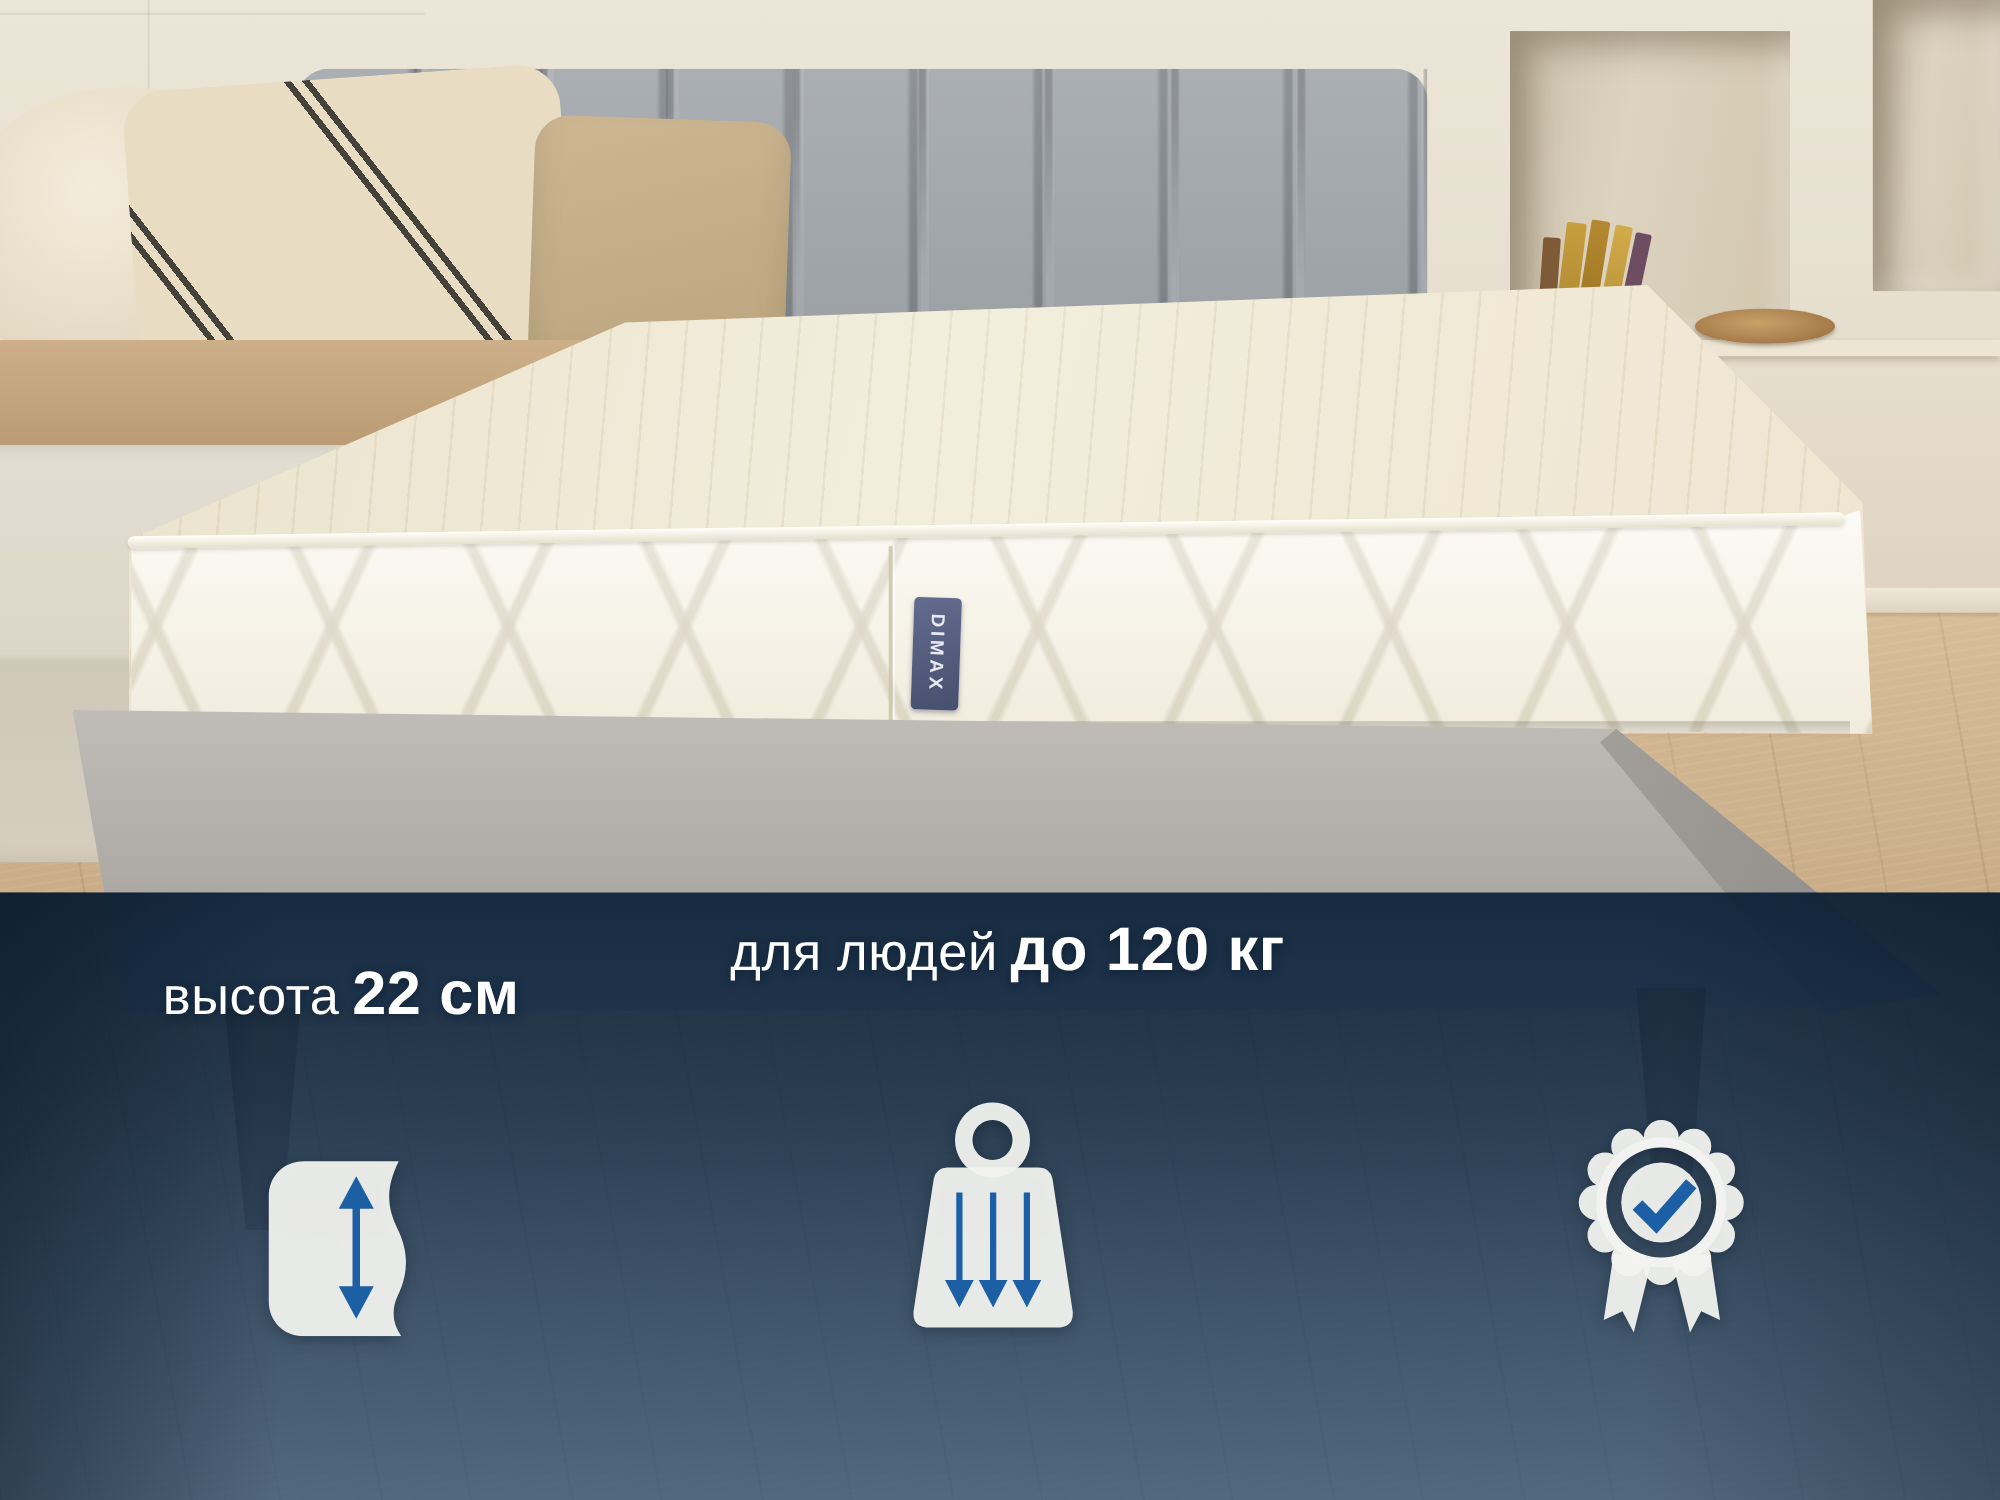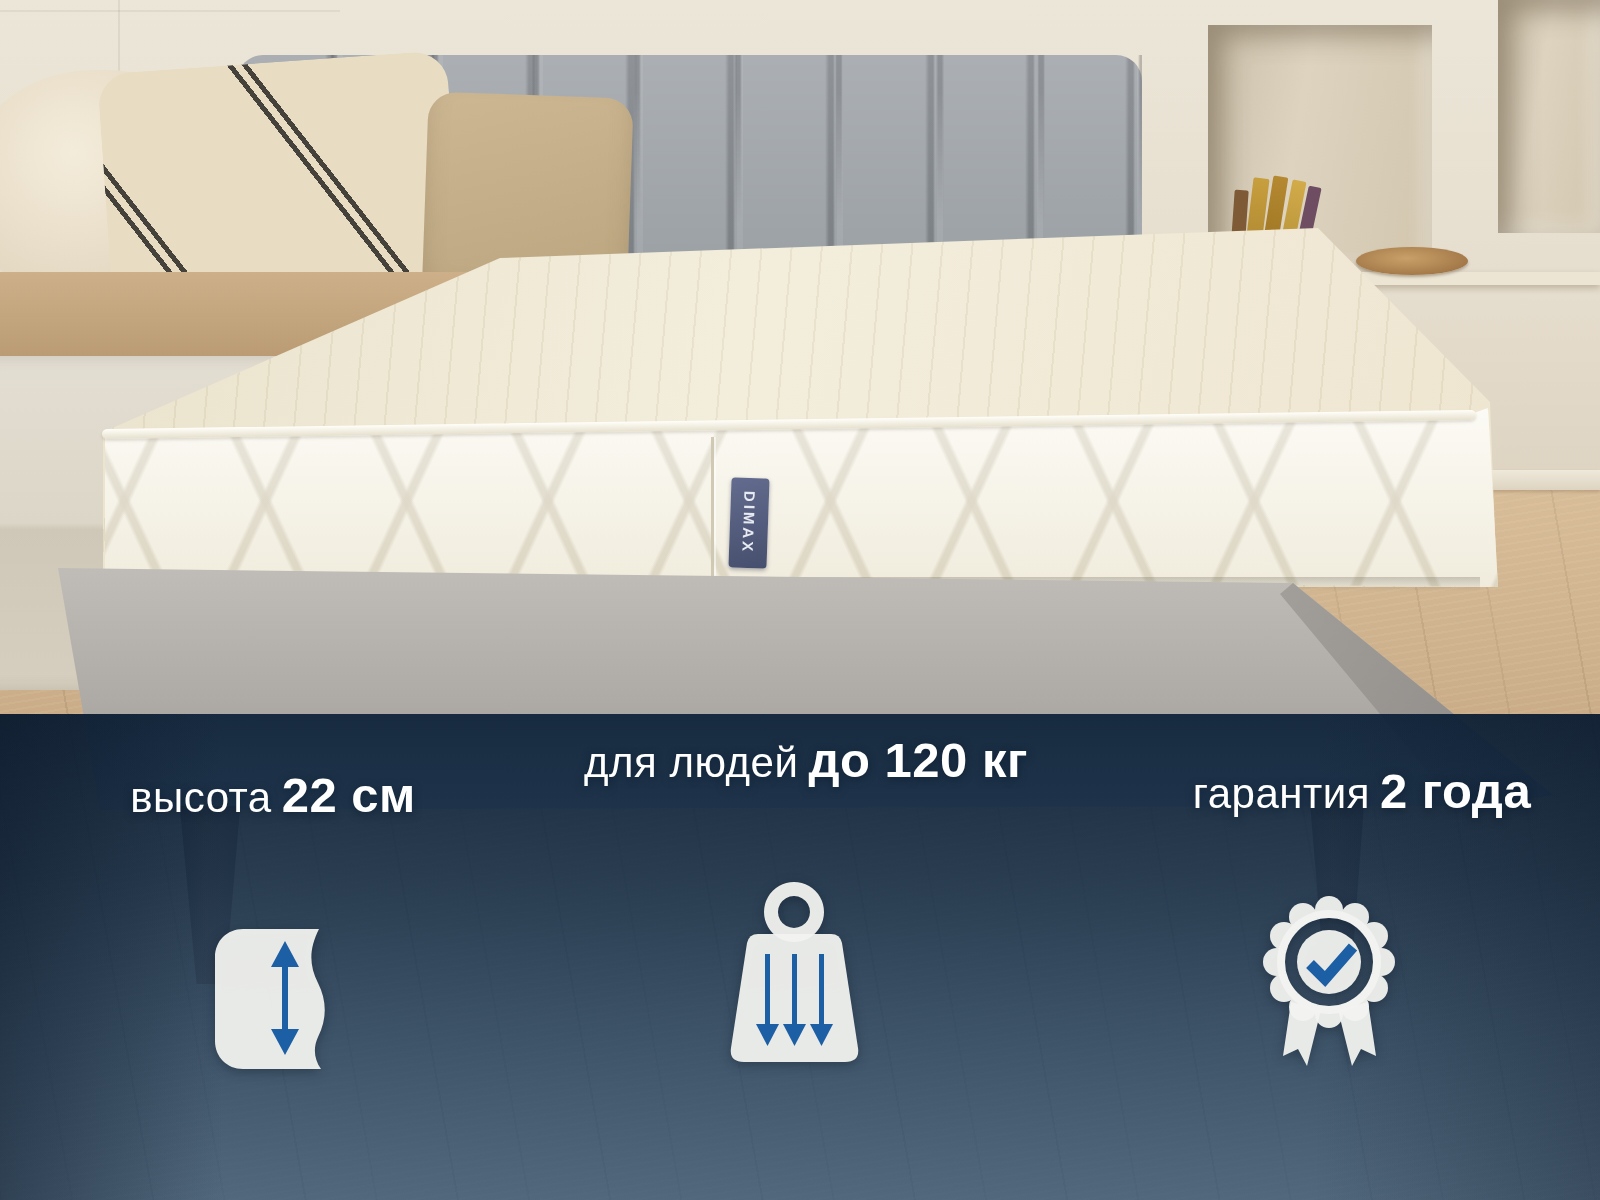--- a/index.html
+++ b/index.html
@@ -158,23 +158,20 @@
 
   <div class="abs overlay-band"></div>
 
   <div class="feature feature-height">
     <span class="lbl">высота</span><b>22 см</b>
   </div>
   <div class="feature feature-comfort">
     <div>
       <span class="lbl">для людей</span><b>до 120 кг</b>
     </div>
-  </div>
-  <div class="feature feature-warranty">
-    <span class="lbl">гарантия</span><b>2 года</b>
   </div>
 
   <div class="icon" style="left:213px;top:927px;">
     <svg width="130" height="142" viewBox="0 0 130 142">
       <path fill="#f2f3f0" fill-opacity="0.95" d="M30 2 H106 C96 22 96 38 105 56 C114 74 114 92 105 110 C100 121 101 132 108 142 H30 C14 142 2 130 2 114 V30 C2 14 14 2 30 2 Z"></path>
       <rect x="69" y="34" width="6" height="74" fill="#1d5fa5"></rect>
       <path d="M72 14 L58 40 L86 40 Z" fill="#1d5fa5"></path>
       <path d="M72 128 L58 102 L86 102 Z" fill="#1d5fa5"></path>
     </svg>
   </div>

